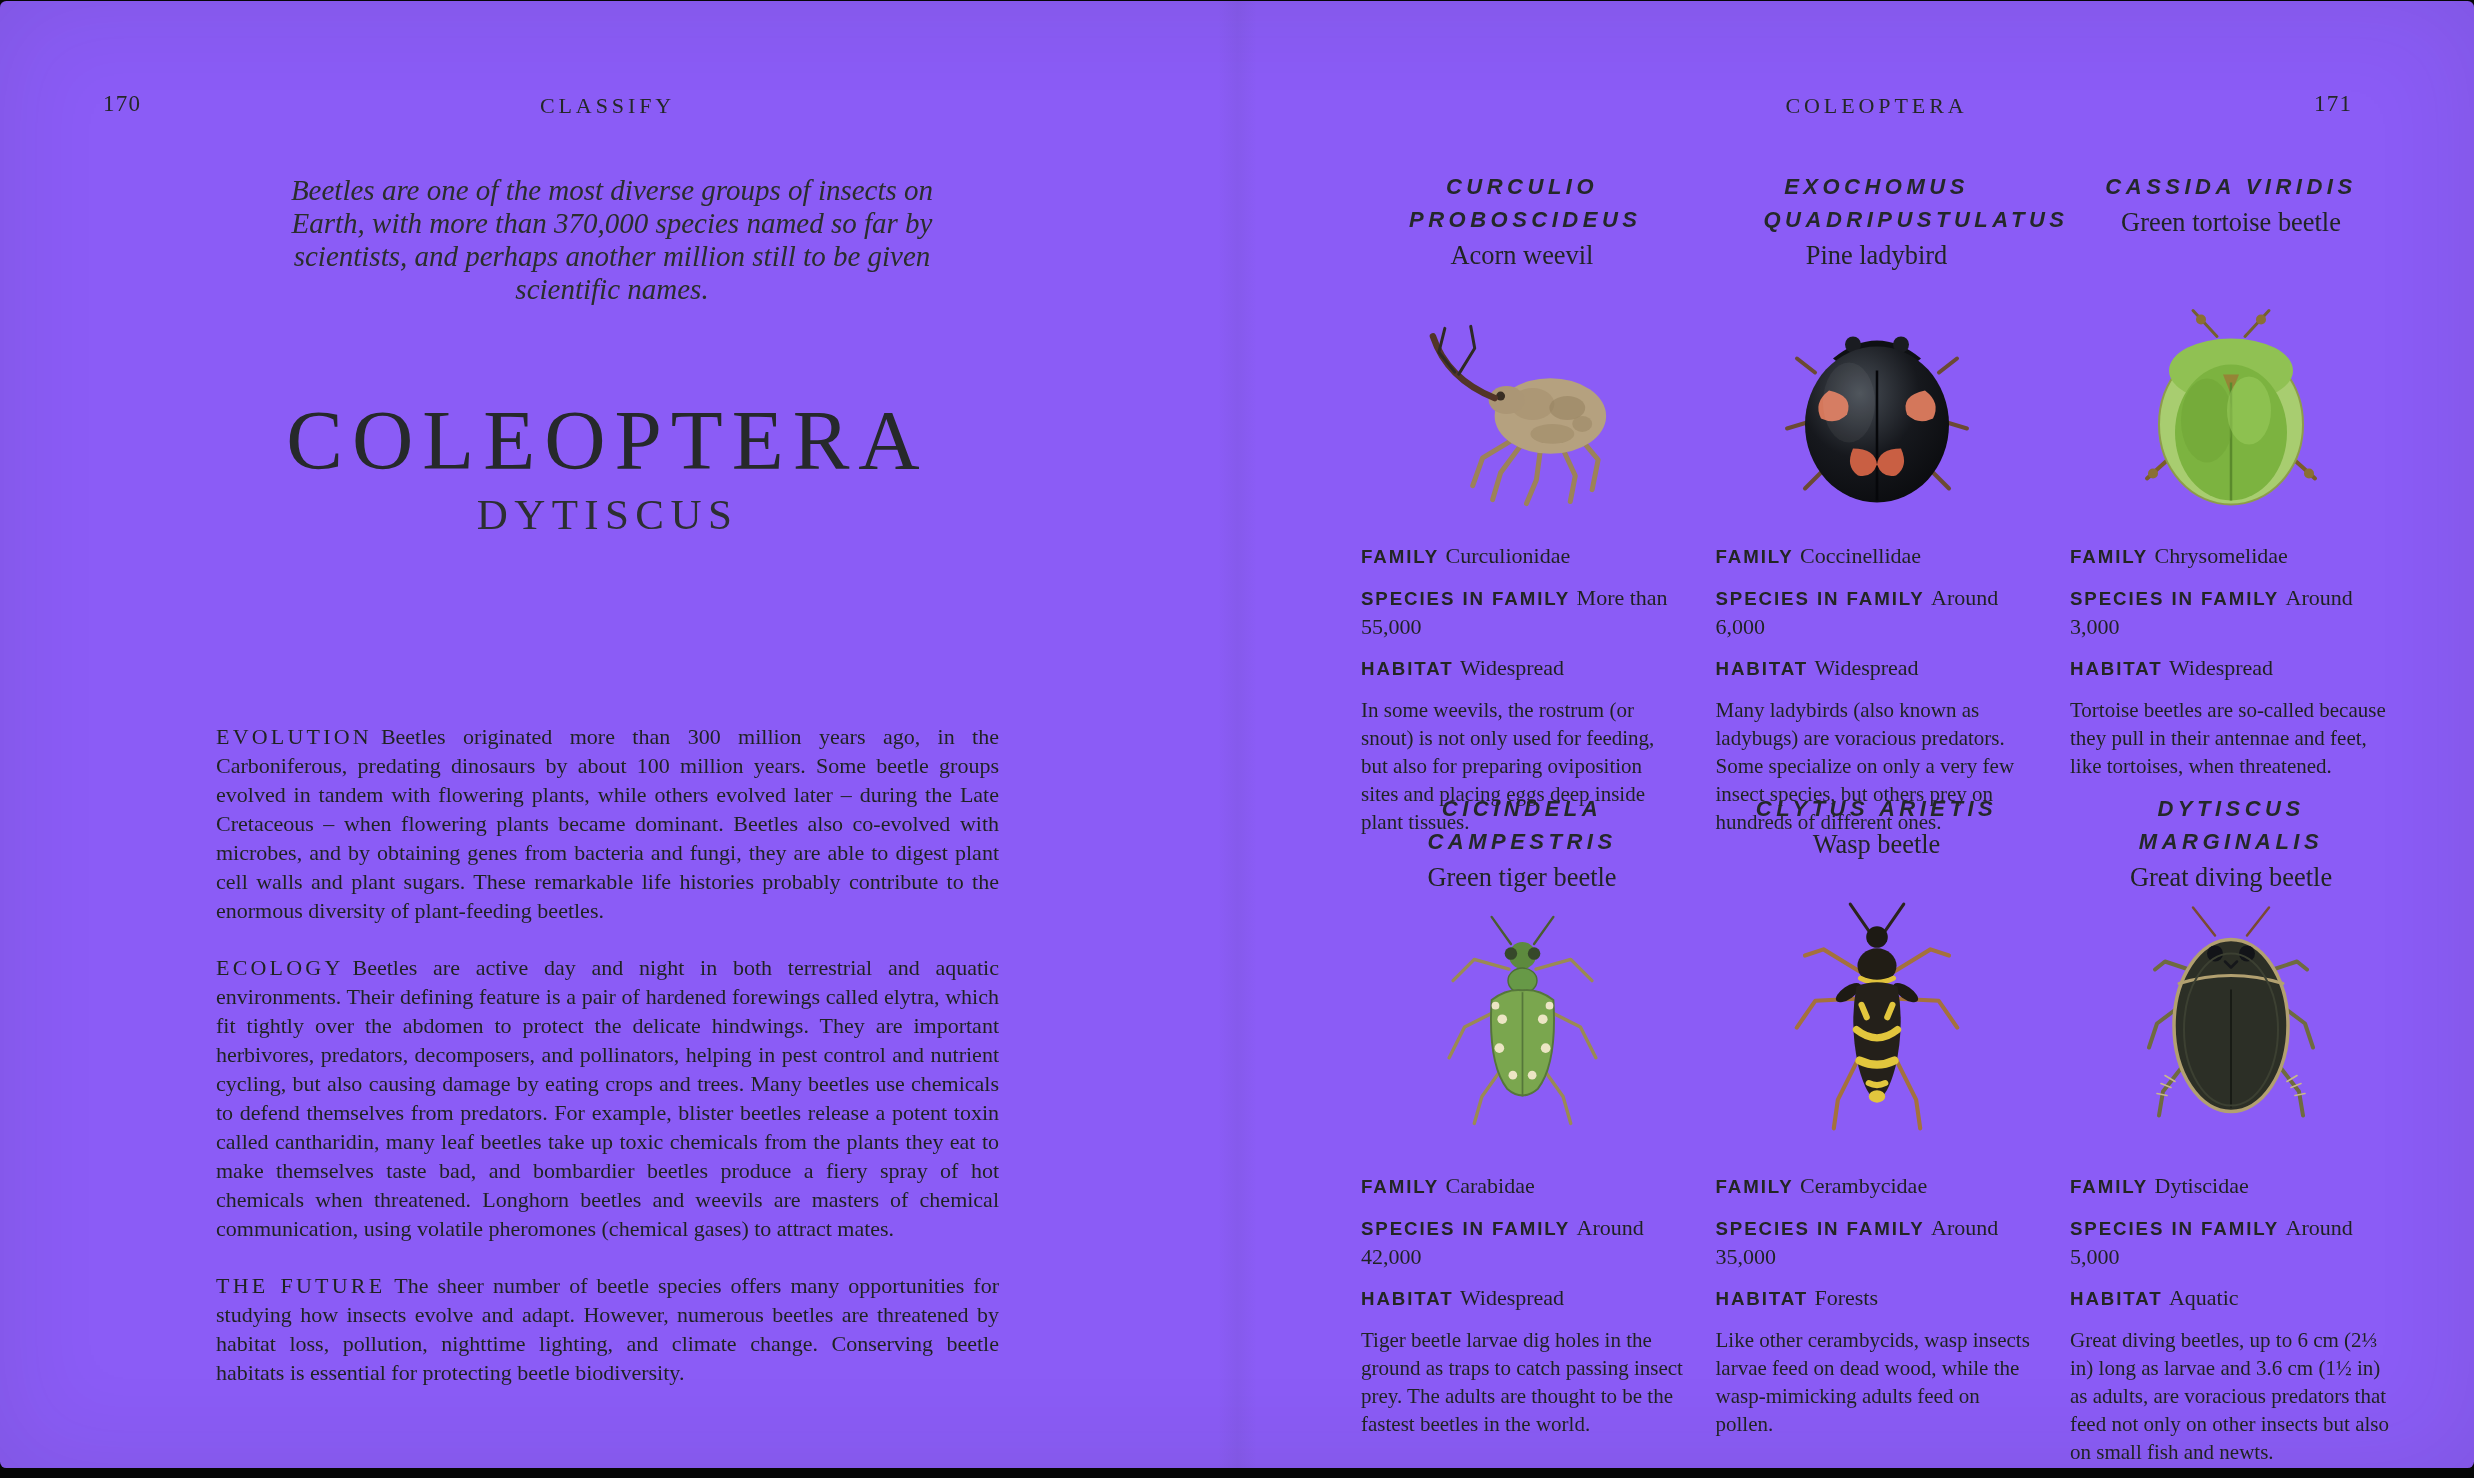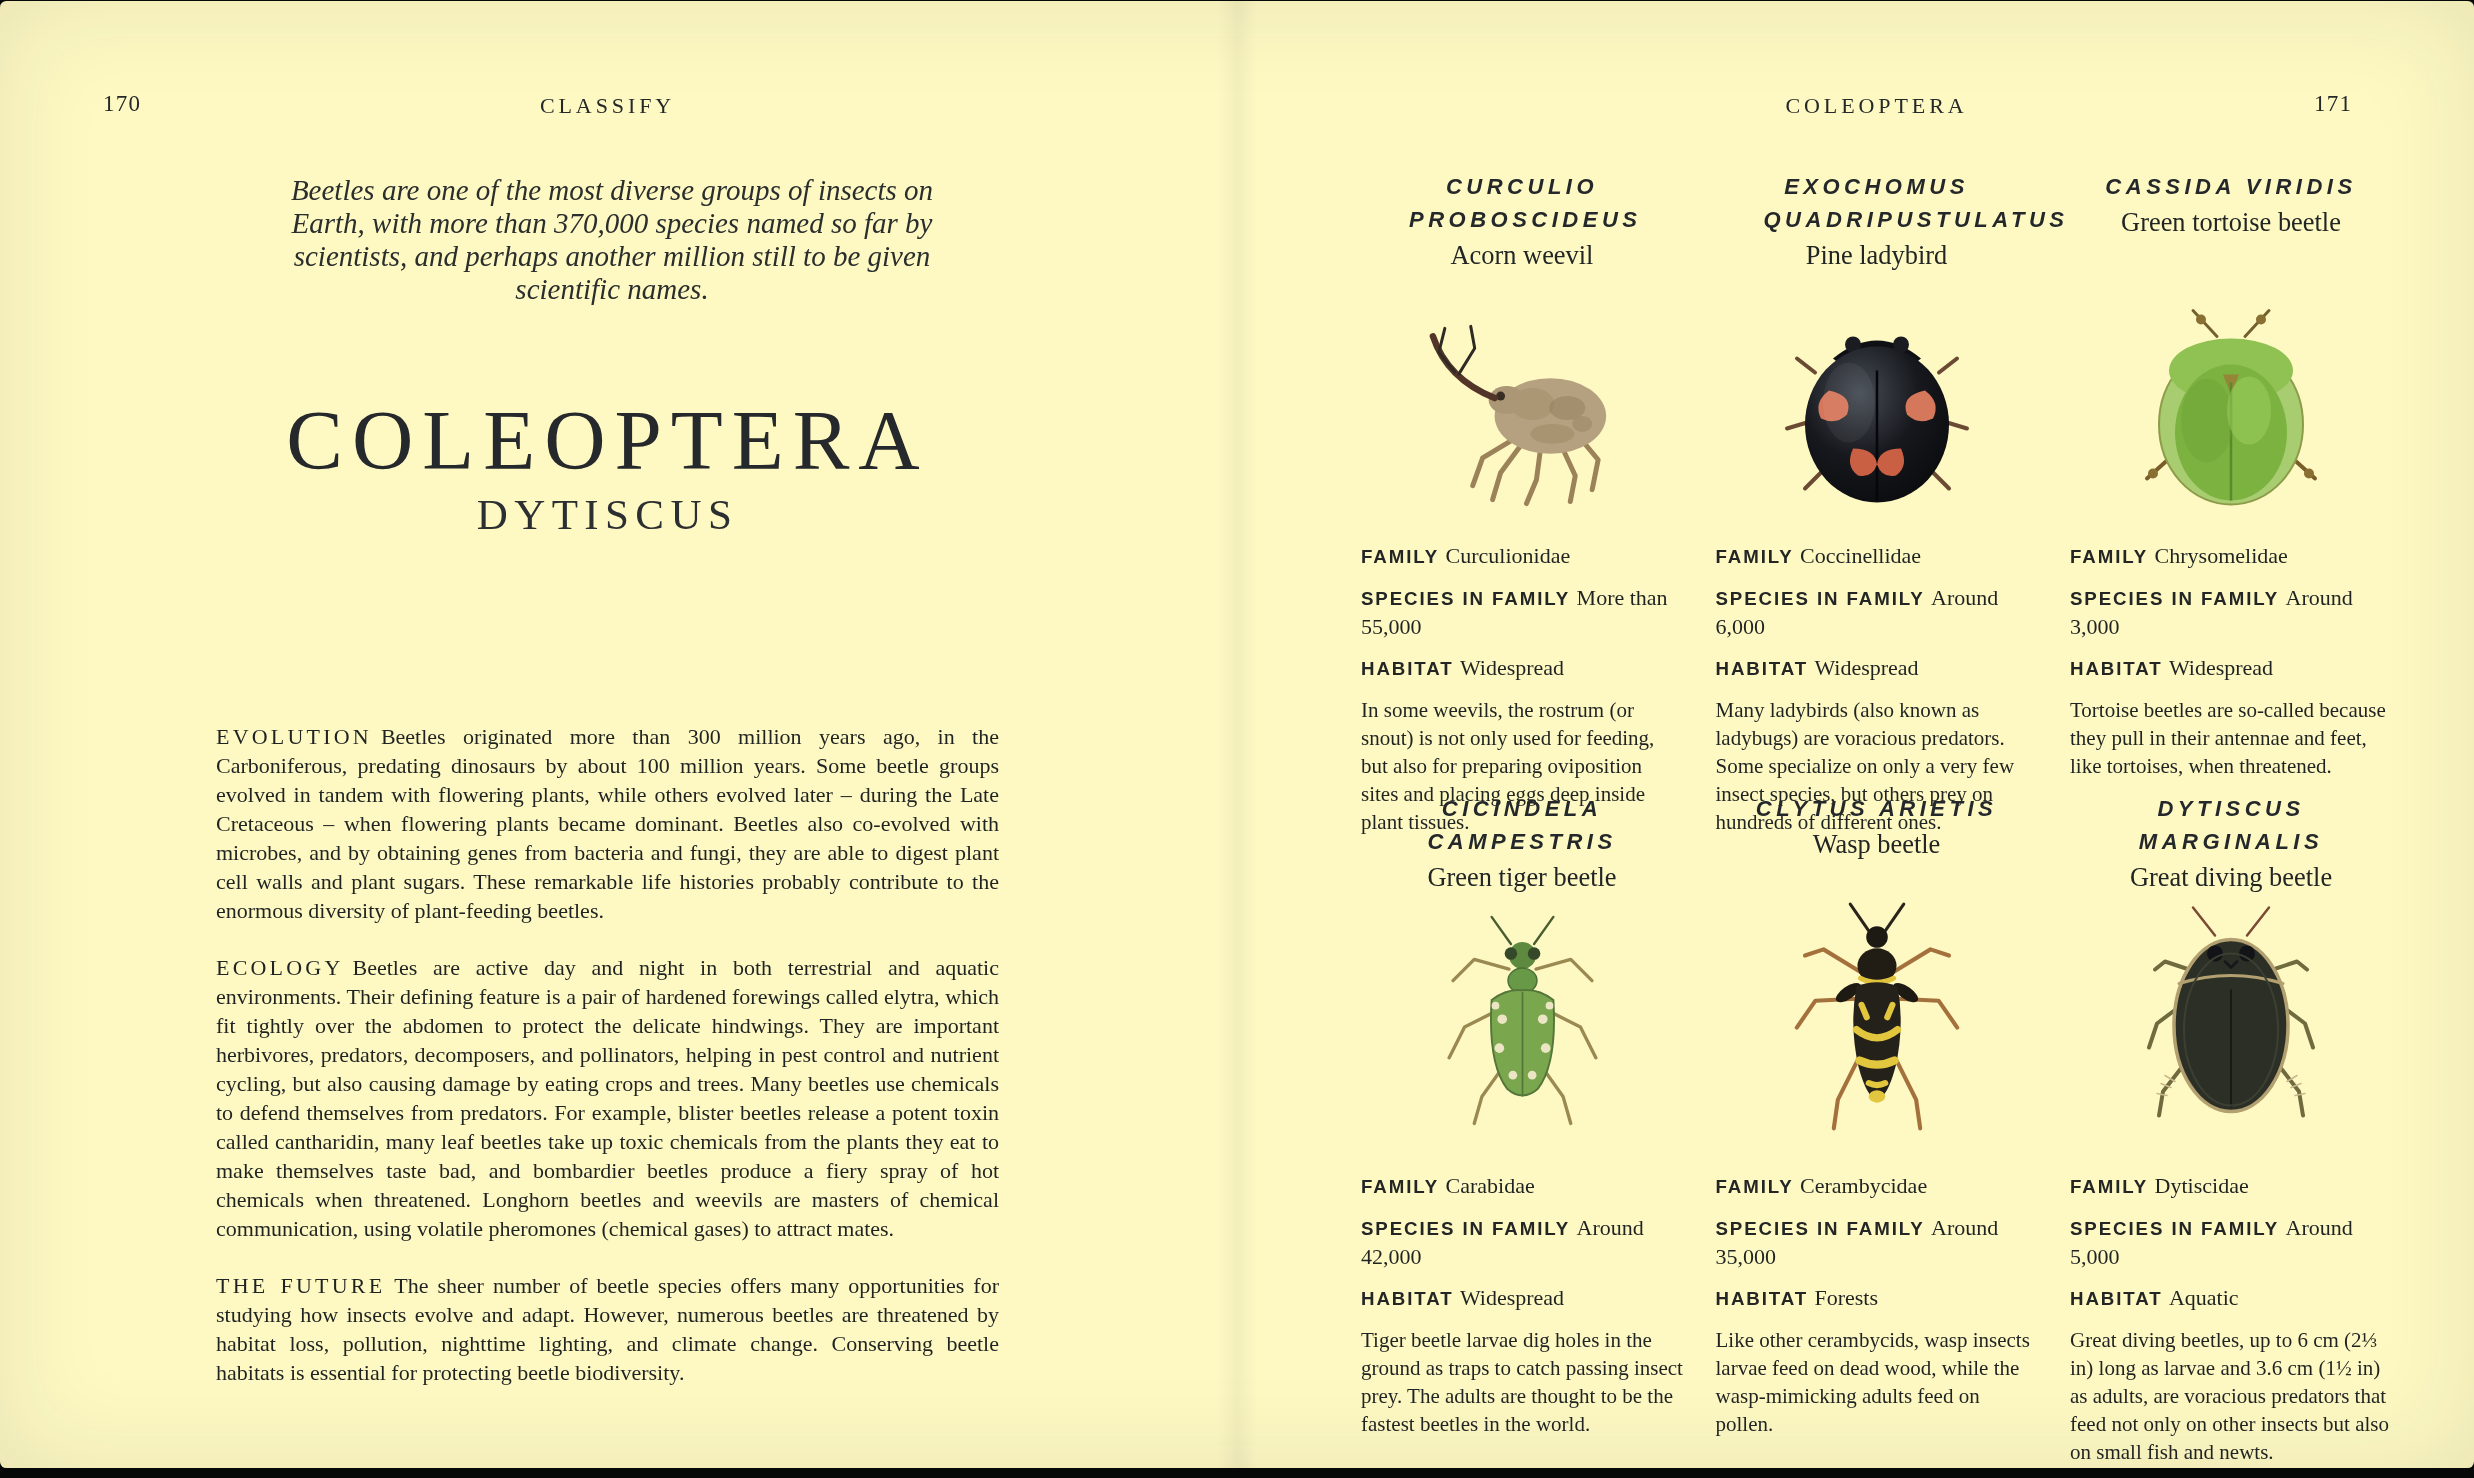--- a/index.html
+++ b/index.html
@@ -1,21 +1,21 @@
 <!DOCTYPE html>
 <html style="font-size:10.3px"><head>
 <meta charset="utf-8">
 <style>
   * { margin:0; padding:0; box-sizing:border-box; }
   html,body { width:2475px; height:1478px; background:#060707; overflow:hidden; }
   body { font-family:"Liberation Serif","DejaVu Serif",serif; color:#212524; }
 
   .spread {
     position:absolute; left:0; right:0; top:1.3px; bottom:10.3px;
-    background:#fef9c3;
+    background:#8b5cf6;
     border-radius:6.4px;
     box-shadow: inset 0 0 103px rgba(30,40,42,0.10);
   }
   .gutter {
     position:absolute; left:1218px; top:0; bottom:0; width:39px;
     background:linear-gradient(90deg, rgba(0,0,0,0) 0%, rgba(40,50,50,0.05) 50%, rgba(0,0,0,0) 100%);
   }
 
   
   .runhead {

